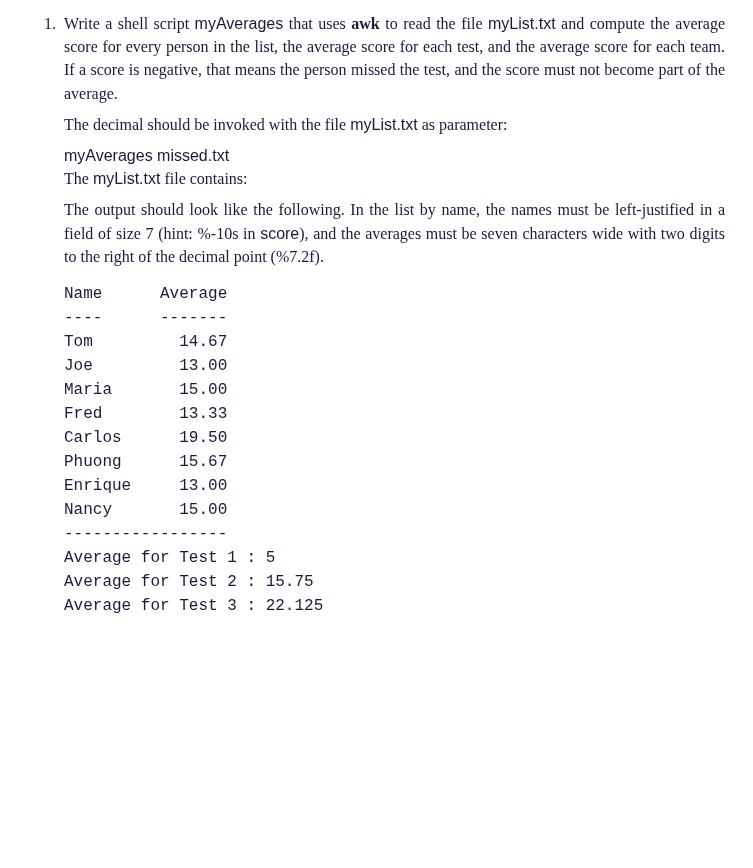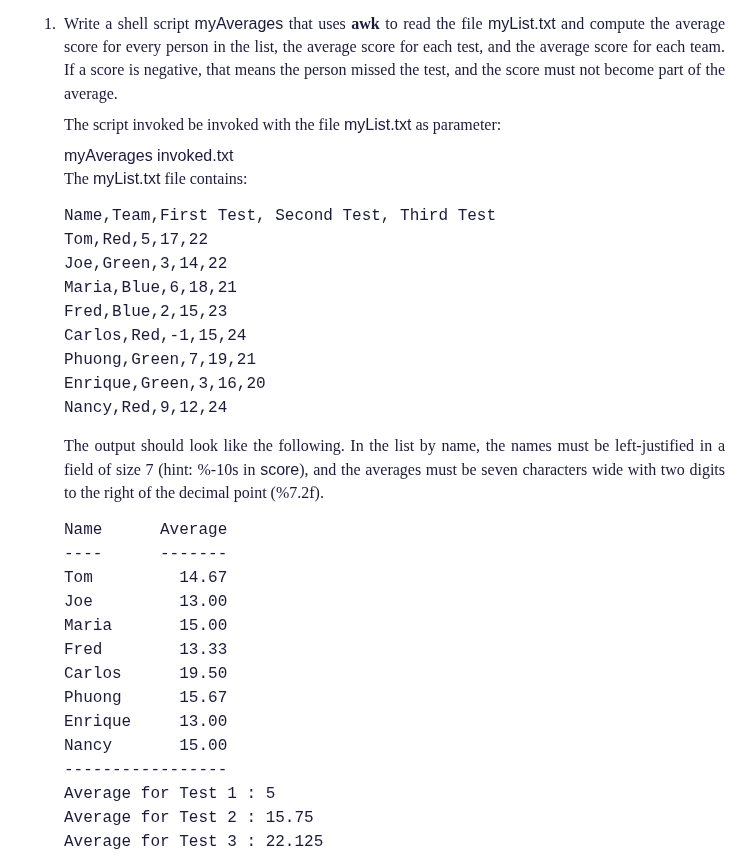--- a/index.html
+++ b/index.html
@@ -52,38 +52,29 @@
 
 <div class="item">
   <div class="item-number">1.</div>
   <div class="item-body">
 
     <p class="para">
       <span>Write a shell script </span><span class="mono">myAverages</span><span> that uses </span><span class="bold">awk</span><span> to read the file </span><span class="mono">myList.txt</span><span> and compute the average score for every person in the list, the average score for each test, and the average score for each team. If a score is negative, that means the person missed the test, and the score must not become part of the average.</span>
     </p>
 
     <p class="para">
-      <span>The script invoked be invoked with the file </span><span class="mono">myList.txt</span><span> as parameter:</span>
+      <span>The decimal should be invoked with the file </span><span class="mono">myList.txt</span><span> as parameter:</span>
     </p>
 
-    <div class="mono">myAverages invoked.txt</div>
+    <div class="mono">myAverages missed.txt</div>
 
     <p class="para mt">
       <span>The </span><span class="mono">myList.txt</span><span> file contains:</span>
     </p>
 
-    <div class="pre">Name,Team,First Test, Second Test, Third Test
-Tom,Red,5,17,22
-Joe,Green,3,14,22
-Maria,Blue,6,18,21
-Fred,Blue,2,15,23
-Carlos,Red,-1,15,24
-Phuong,Green,7,19,21
-Enrique,Green,3,16,20
-Nancy,Red,9,12,24</div>
 
     <p class="para">
       <span>The output should look like the following. In the list by name, the names must be left-justified in a field of size 7 (hint: %-10s in </span><span class="mono">score</span><span>), and the averages must be seven characters wide with two digits to the right of the decimal point (%7.2f).</span>
     </p>
 
     <div class="pre">Name      Average
 ----      -------
 Tom         14.67
 Joe         13.00
 Maria       15.00

